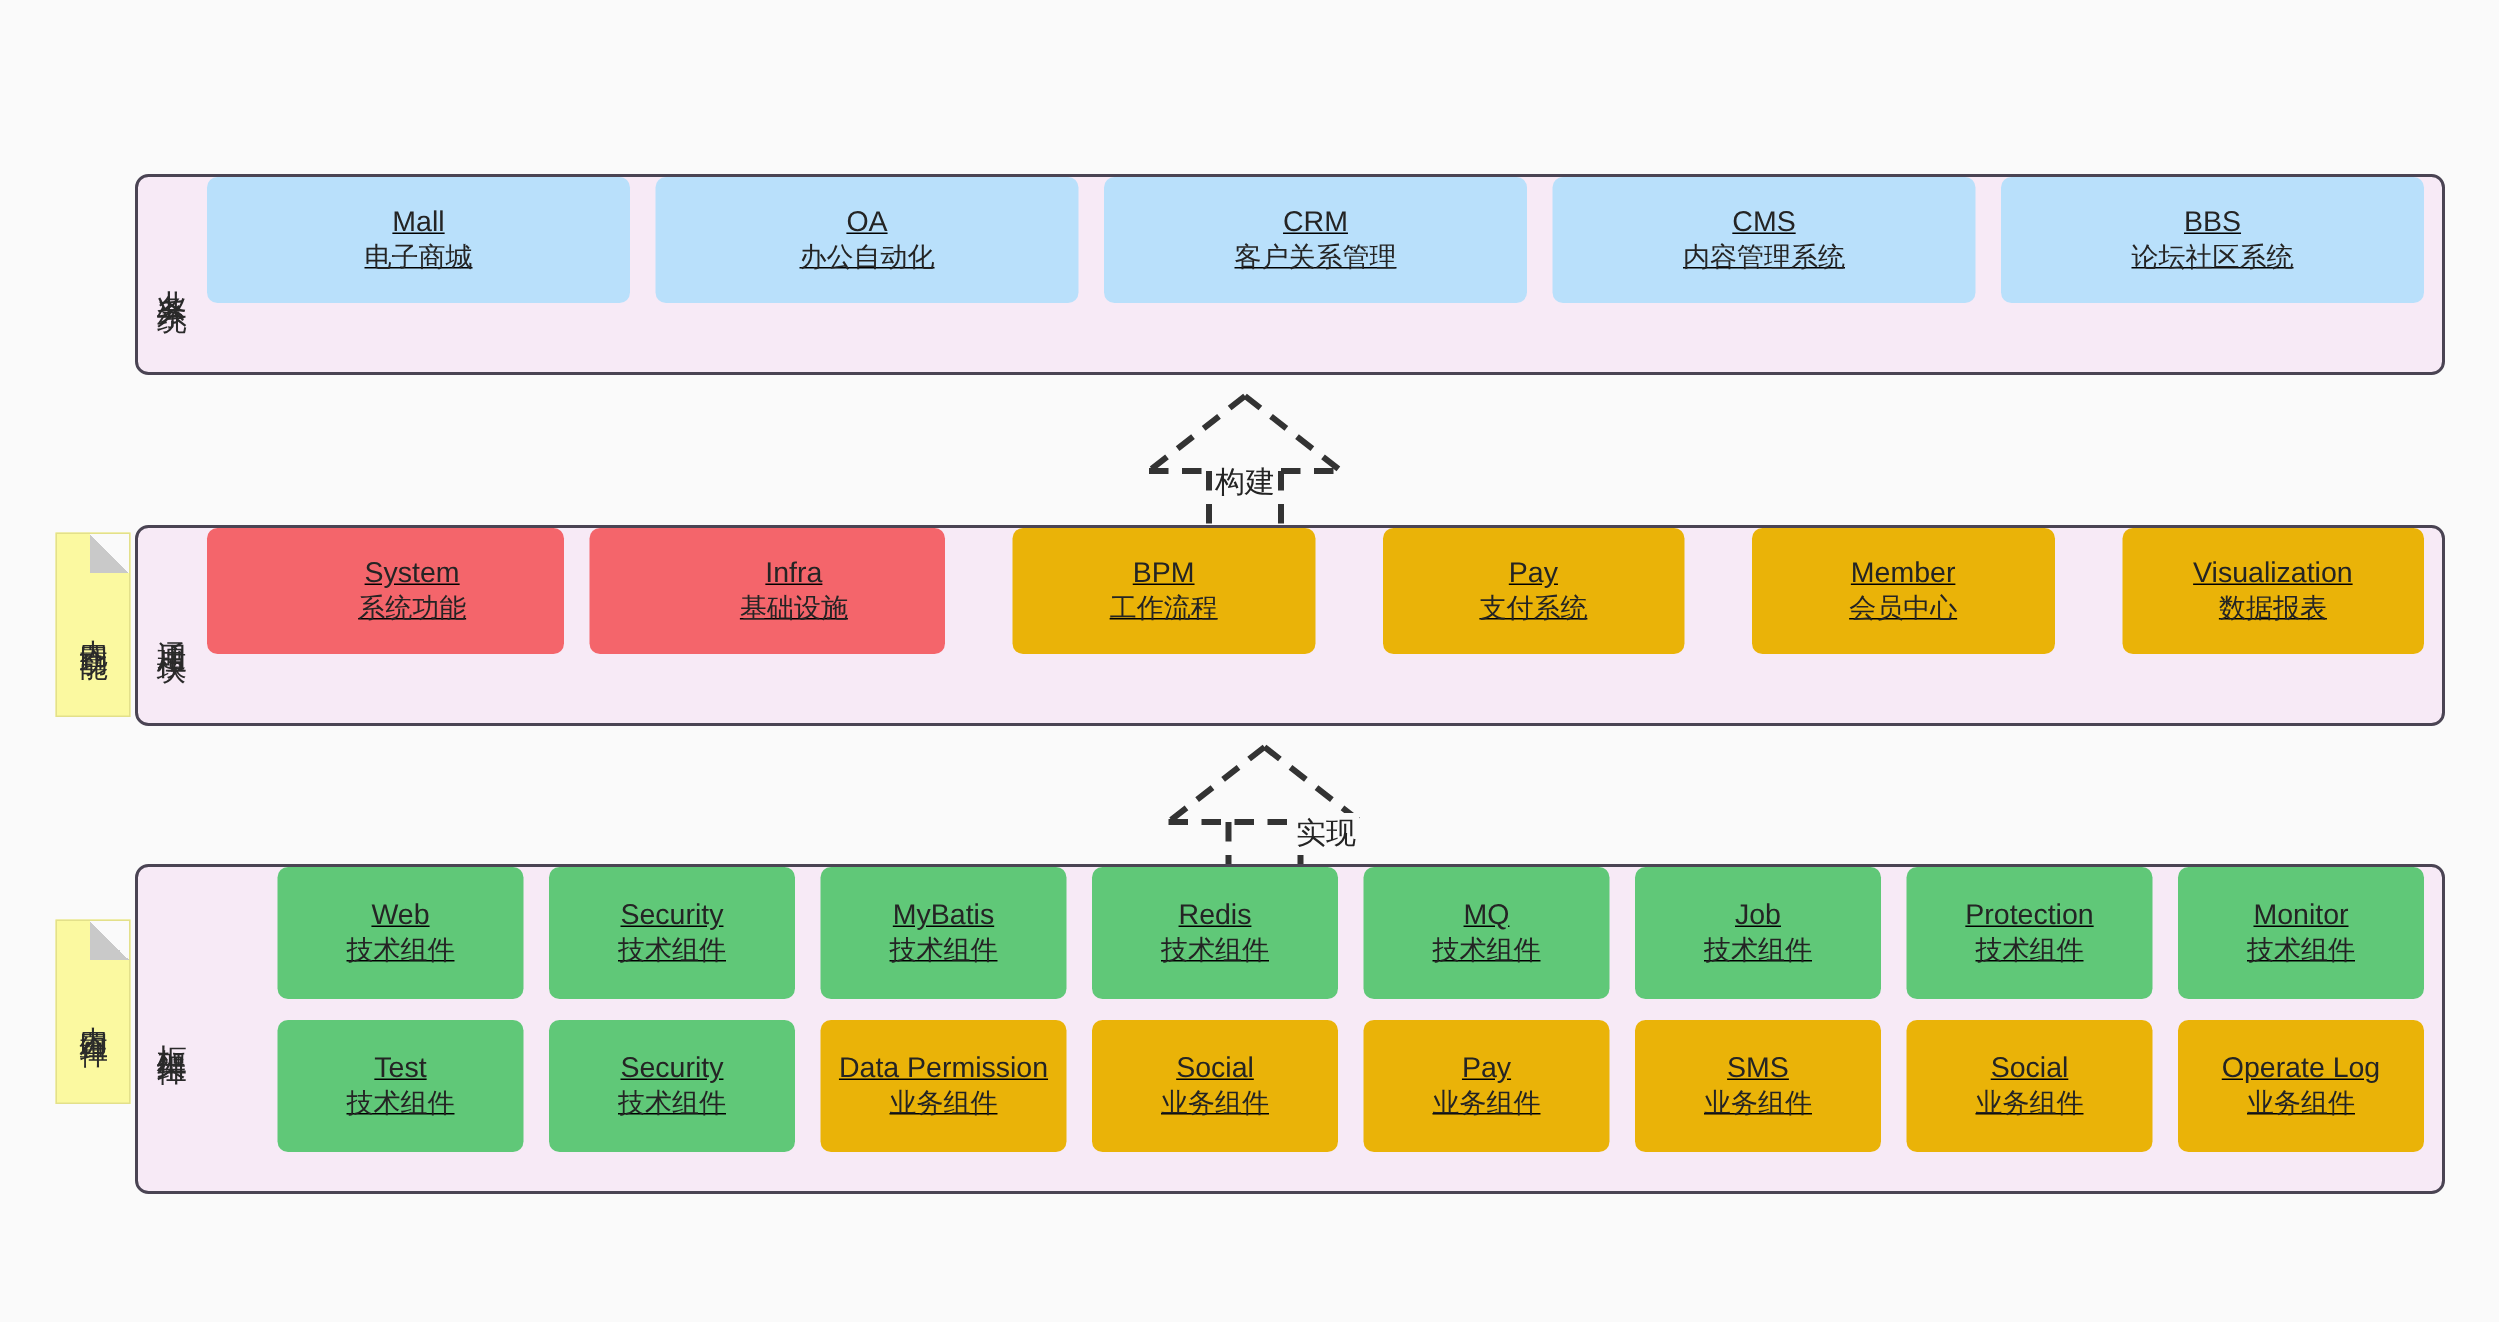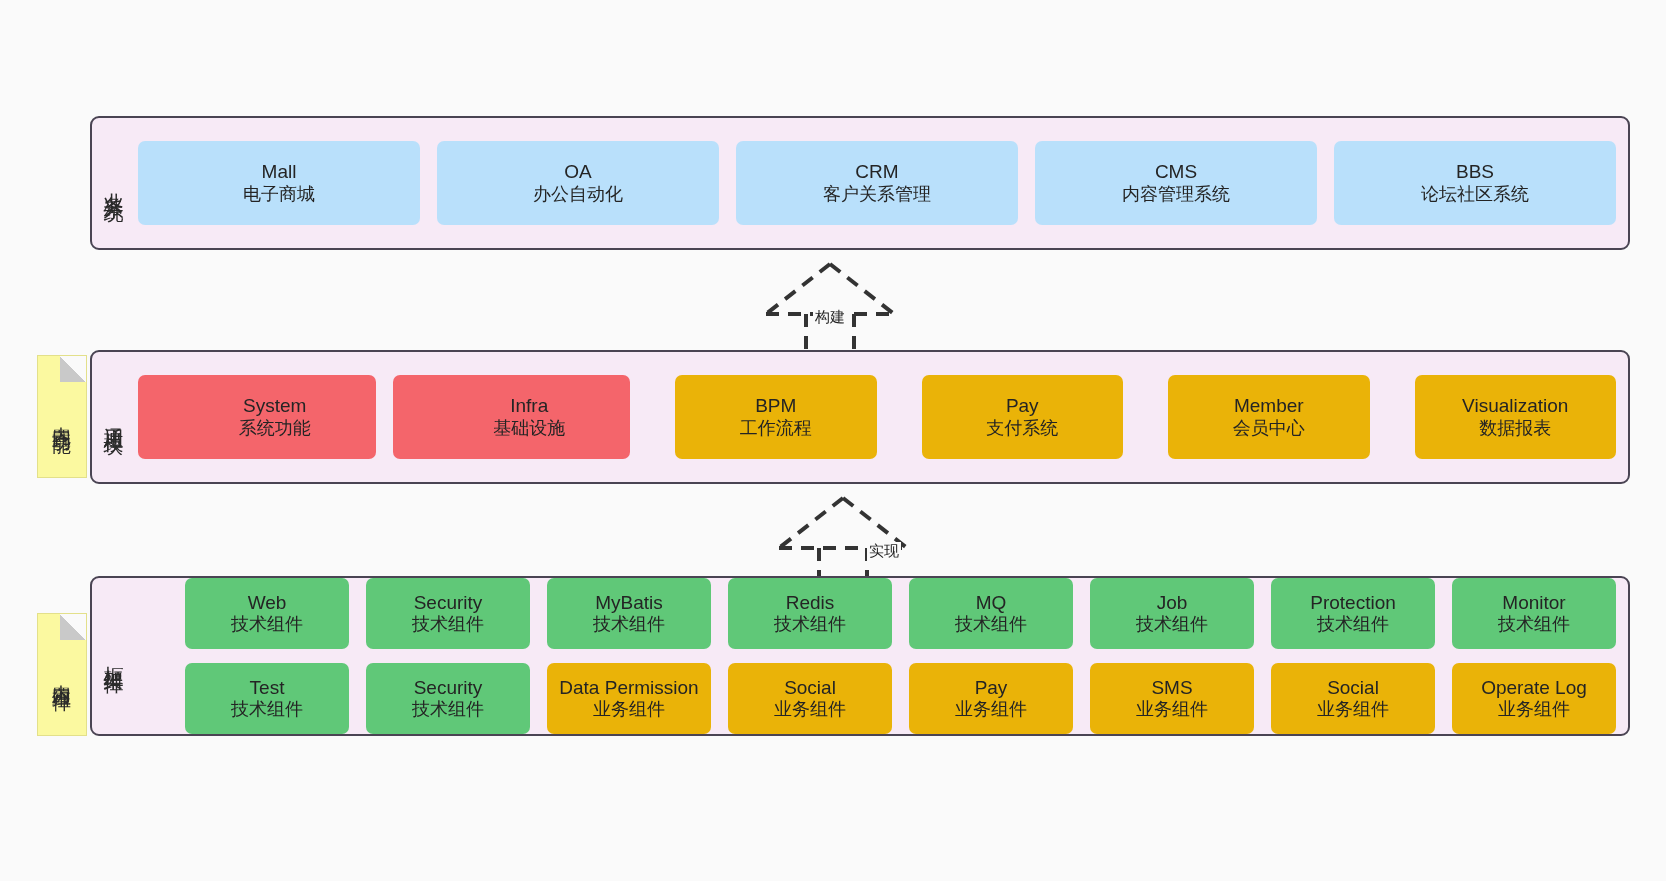--- a/index.html
+++ b/index.html
@@ -31,23 +31,24 @@
     writing-mode: vertical-rl;
     text-orientation: upright;
     letter-spacing: 3px;
     line-height: 1;
     white-space: nowrap;
   }
   .layer-body {
     flex: 1 1 auto;
     display: flex;
     flex-direction: column;
-    justify-content: center;
+    justify-content: flex-start;
     gap: 14px;
     padding: 0 12px 0 2px;
+    text-decoration: underline;
   }
   .row {
     display: flex;
     gap: 17px;
     align-items: stretch;
   }
   .card {
     flex: 1 1 0;
     border-radius: 7px;
     display: flex;
@@ -91,21 +92,21 @@
     position: absolute;
     top: 0; right: 0;
     width: 26px; height: 26px;
     background: linear-gradient(225deg, #fafafa 0 50%, #c9c9c9 50% 100%);
   }
 
   
   .arrow { position: absolute; }
   .arrow .lbl {
     position: absolute;
-    font-size: 15px;
+    font-size: 20px;
     color: #242424;
     background: #fafafa;
     padding: 0 2px;
     white-space: nowrap;
     left: 50%;
     transform: translateX(-50%);
   }
 </style>
 </head>
 <body>
@@ -191,21 +192,21 @@
       <path d="M70 6 L134 56" fill="none" stroke="#333" stroke-width="4" stroke-dasharray="13,9"></path>
       <path d="M6 56 L134 56" fill="none" stroke="#333" stroke-width="4" stroke-dasharray="13,9"></path>
       <path d="M46 56 L46 92" fill="none" stroke="#333" stroke-width="4" stroke-dasharray="13,9"></path>
       <path d="M94 56 L94 92" fill="none" stroke="#333" stroke-width="4" stroke-dasharray="13,9"></path>
     </svg>
     <span class="lbl" style="top:50px;margin-left:41px;">实现</span>
   </div>
 
   <div class="note" style="left:37px; top:613px; width:50px; height:123px;">内置组件</div>
 
-  <div class="layer" id="layer-2" style="left:90px; top:576px; width:1540px; height:160px;gap:47px;">
+  <div class="layer" id="layer-2" style="left:90px; top:576px; width:1540px; height:220px;gap:47px;">
     <div class="layer-title">框架组件</div>
     <div class="layer-body">
         <div class="row" style="height: 88px;">
           <div class="card c-green">
             <div class="t1">Web</div>
             <div class="t2">技术组件</div>
           </div>
           <div class="card c-green">
             <div class="t1">Security</div>
             <div class="t2">技术组件</div>

